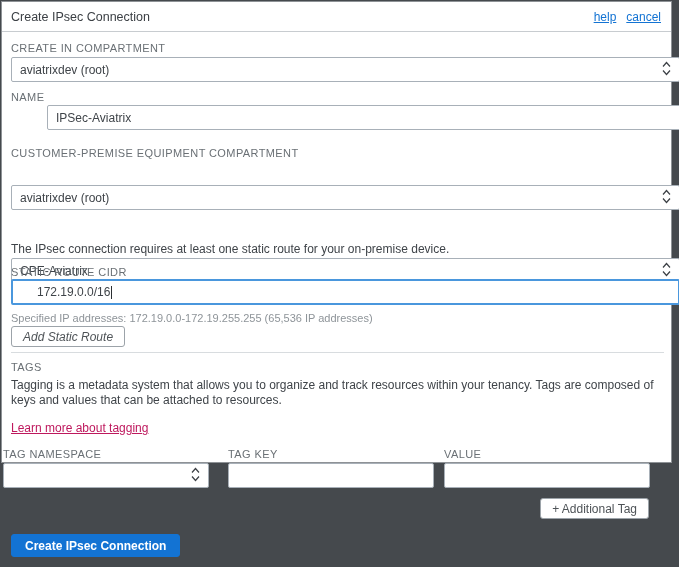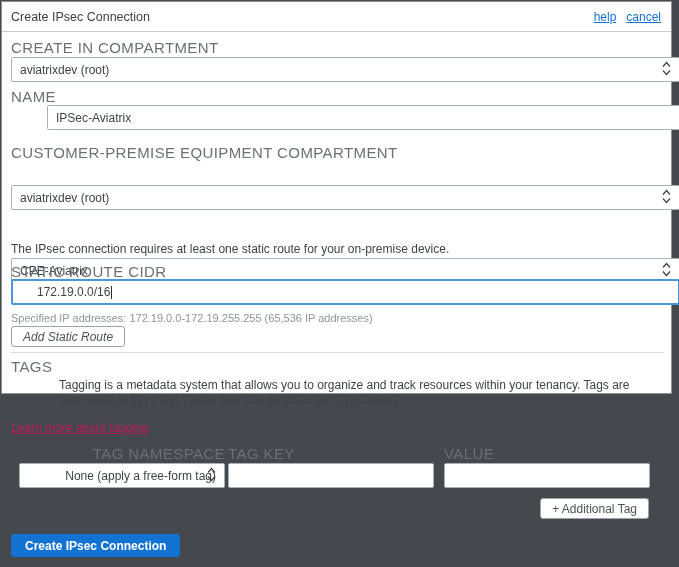--- a/index.html
+++ b/index.html
@@ -7,37 +7,37 @@
   body {
     font-family: "Liberation Sans", sans-serif;
     background:#45494d;
     position:relative;
   }
   .window-frame{
     position:absolute; left:0; top:0; width:679px; height:567px;
     background:#45494d;
   }
   .dialog{
-    position:absolute; left:1px; top:1px; width:671px; height:393px;
+    position:absolute; left:1px; top:1px; width:671px; height:462px;
     background:#ffffff; border:1px solid #8e9296;
   }
   
   .dlg-header{
     position:absolute; left:0; top:0; right:0; height:30px;
     border-bottom:1px solid #c8ccd0;
     display:flex; align-items:center; padding:0 10px 0 9px;
   }
   .dlg-title{ font-size:12.5px; color:#3c4045; }
   .header-links{ margin-left:auto; display:flex; gap:10px; }
   .hlink{ font-size:12px; color:#1373d3; text-decoration:underline; cursor:pointer; }
 
   .abs{ position:absolute; left:9px; right:7px; }
 
   .field-label{
-    font-size:15px; letter-spacing:.4px; color:#6a7075;
+    font-size:11px; letter-spacing:.4px; color:#6a7075;
     text-transform:uppercase; line-height:10px; display:block;
   }
   .fld{
     width:100%; height:25px; border:1px solid #a8b0b8; border-radius:2px;
     background:#fff; font-family:"Liberation Sans",sans-serif;
     font-size:12px; color:#3f4449; padding:0 8px; outline:none;
   }
   .selectbox{
     position:relative; display:flex; align-items:center; cursor:pointer;
   }
@@ -119,27 +119,26 @@
       <span>172.19.0.0/16</span>
       <span class="caret-bar"></span>
     </div>
     <div class="helper abs" style="top:310px;">Specified IP addresses: 172.19.0.0-172.19.255.255 (65,536 IP addresses)</div>
 
     <button class="btn-secondary abs" style="top:324px; left:9px; right:auto;font-style:italic;">Add Static Route</button>
 
     <hr class="divider abs" style="top:350px;">
 
     <label class="field-label abs" style="top:360px;">TAGS</label>
-    <p class="note abs" style="top:376px; right:2px;margin-left:48px;">Tagging is a metadata system that allows you to organize and track resources within your tenancy. Tags are composed of keys and values that can be attached to resources.</p>
+    <p class="note abs" style="top:376px; right:2px;">Tagging is a metadata system that allows you to organize and track resources within your tenancy. Tags are composed of keys and values that can be attached to resources.</p>
     <a class="link abs" style="top:419px; right:auto;">Learn more about tagging</a>
 
-    <div class="tag-col" style="left:17px; top:447px;text-align:right;">
+    <div class="tag-col" style="left:1px; top:447px;">
       <label class="field-label">TAG NAMESPACE</label>
       <div class="fld selectbox" style="margin-top:4px;">
-        <span class="sel-value">None (apply a free-form tag)</span>
         <span class="chevrons">
           <svg width="9" height="15" viewBox="0 0 9 15">
               <path d="M1 5.5 L4.5 1.5 L8 5.5" fill="none" stroke="#3c4045" stroke-width="1.2"></path>
               <path d="M1 9.5 L4.5 13.5 L8 9.5" fill="none" stroke="#3c4045" stroke-width="1.2"></path>
             </svg>
         </span>
       </div>
     </div>
 
     <div class="tag-col" style="left:226px; top:447px;">

